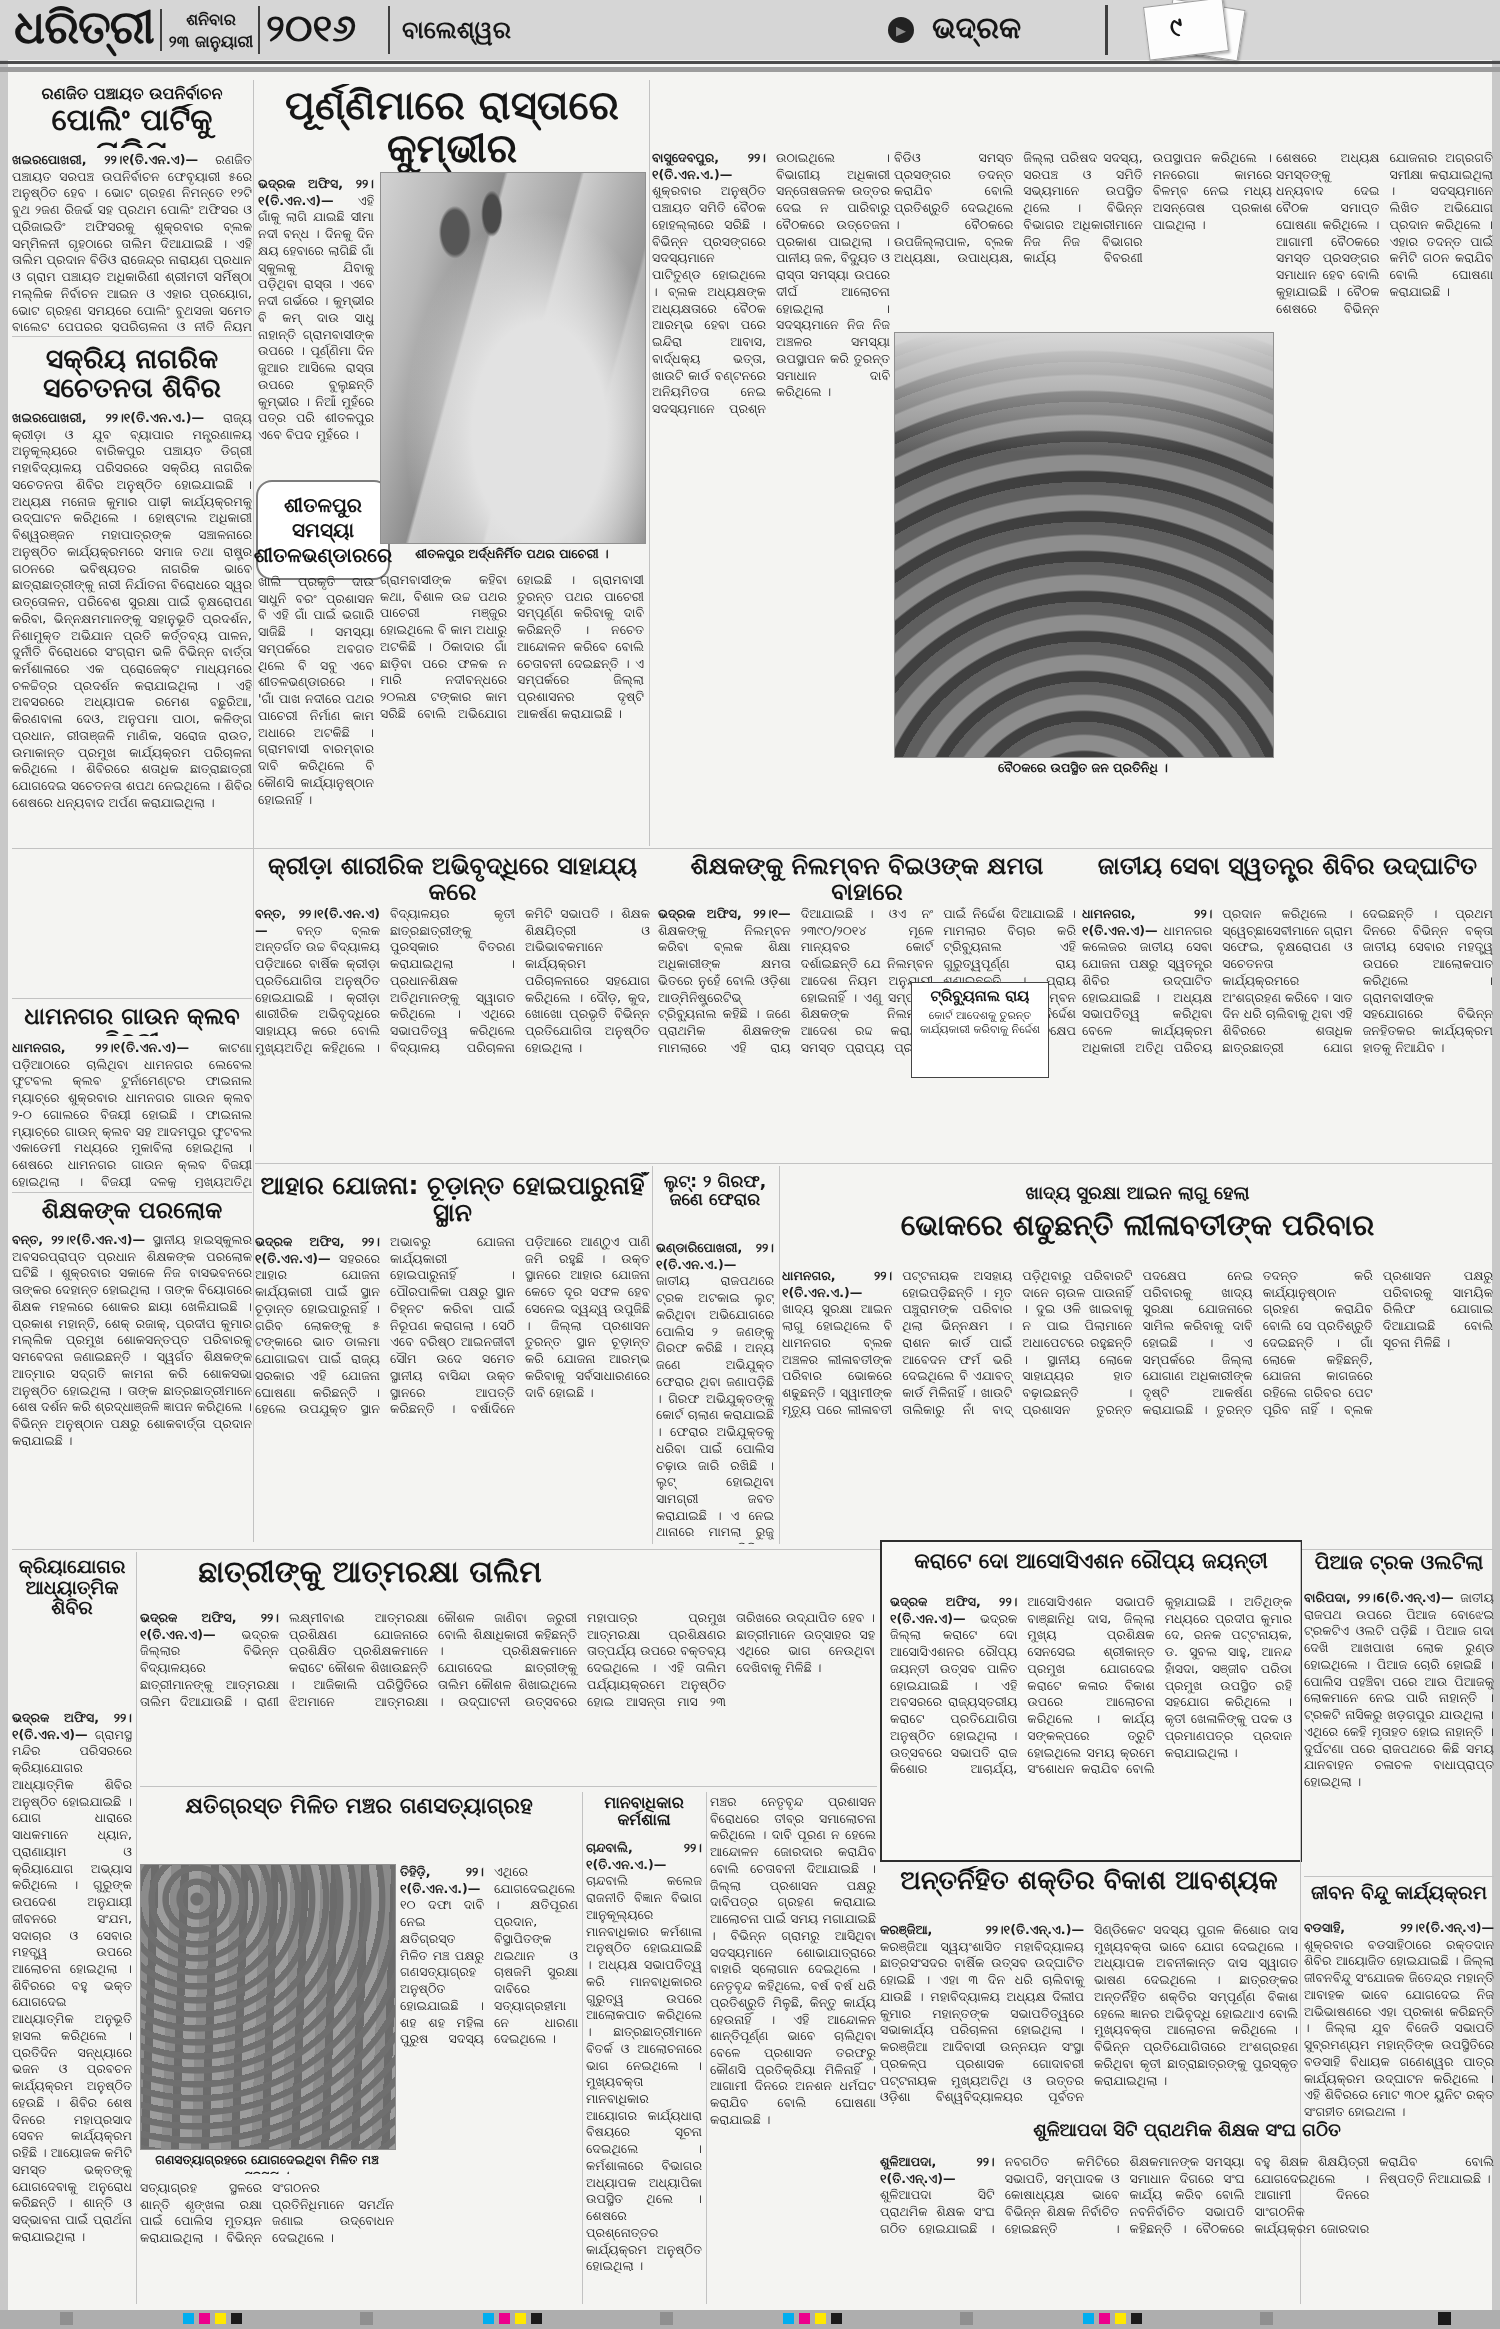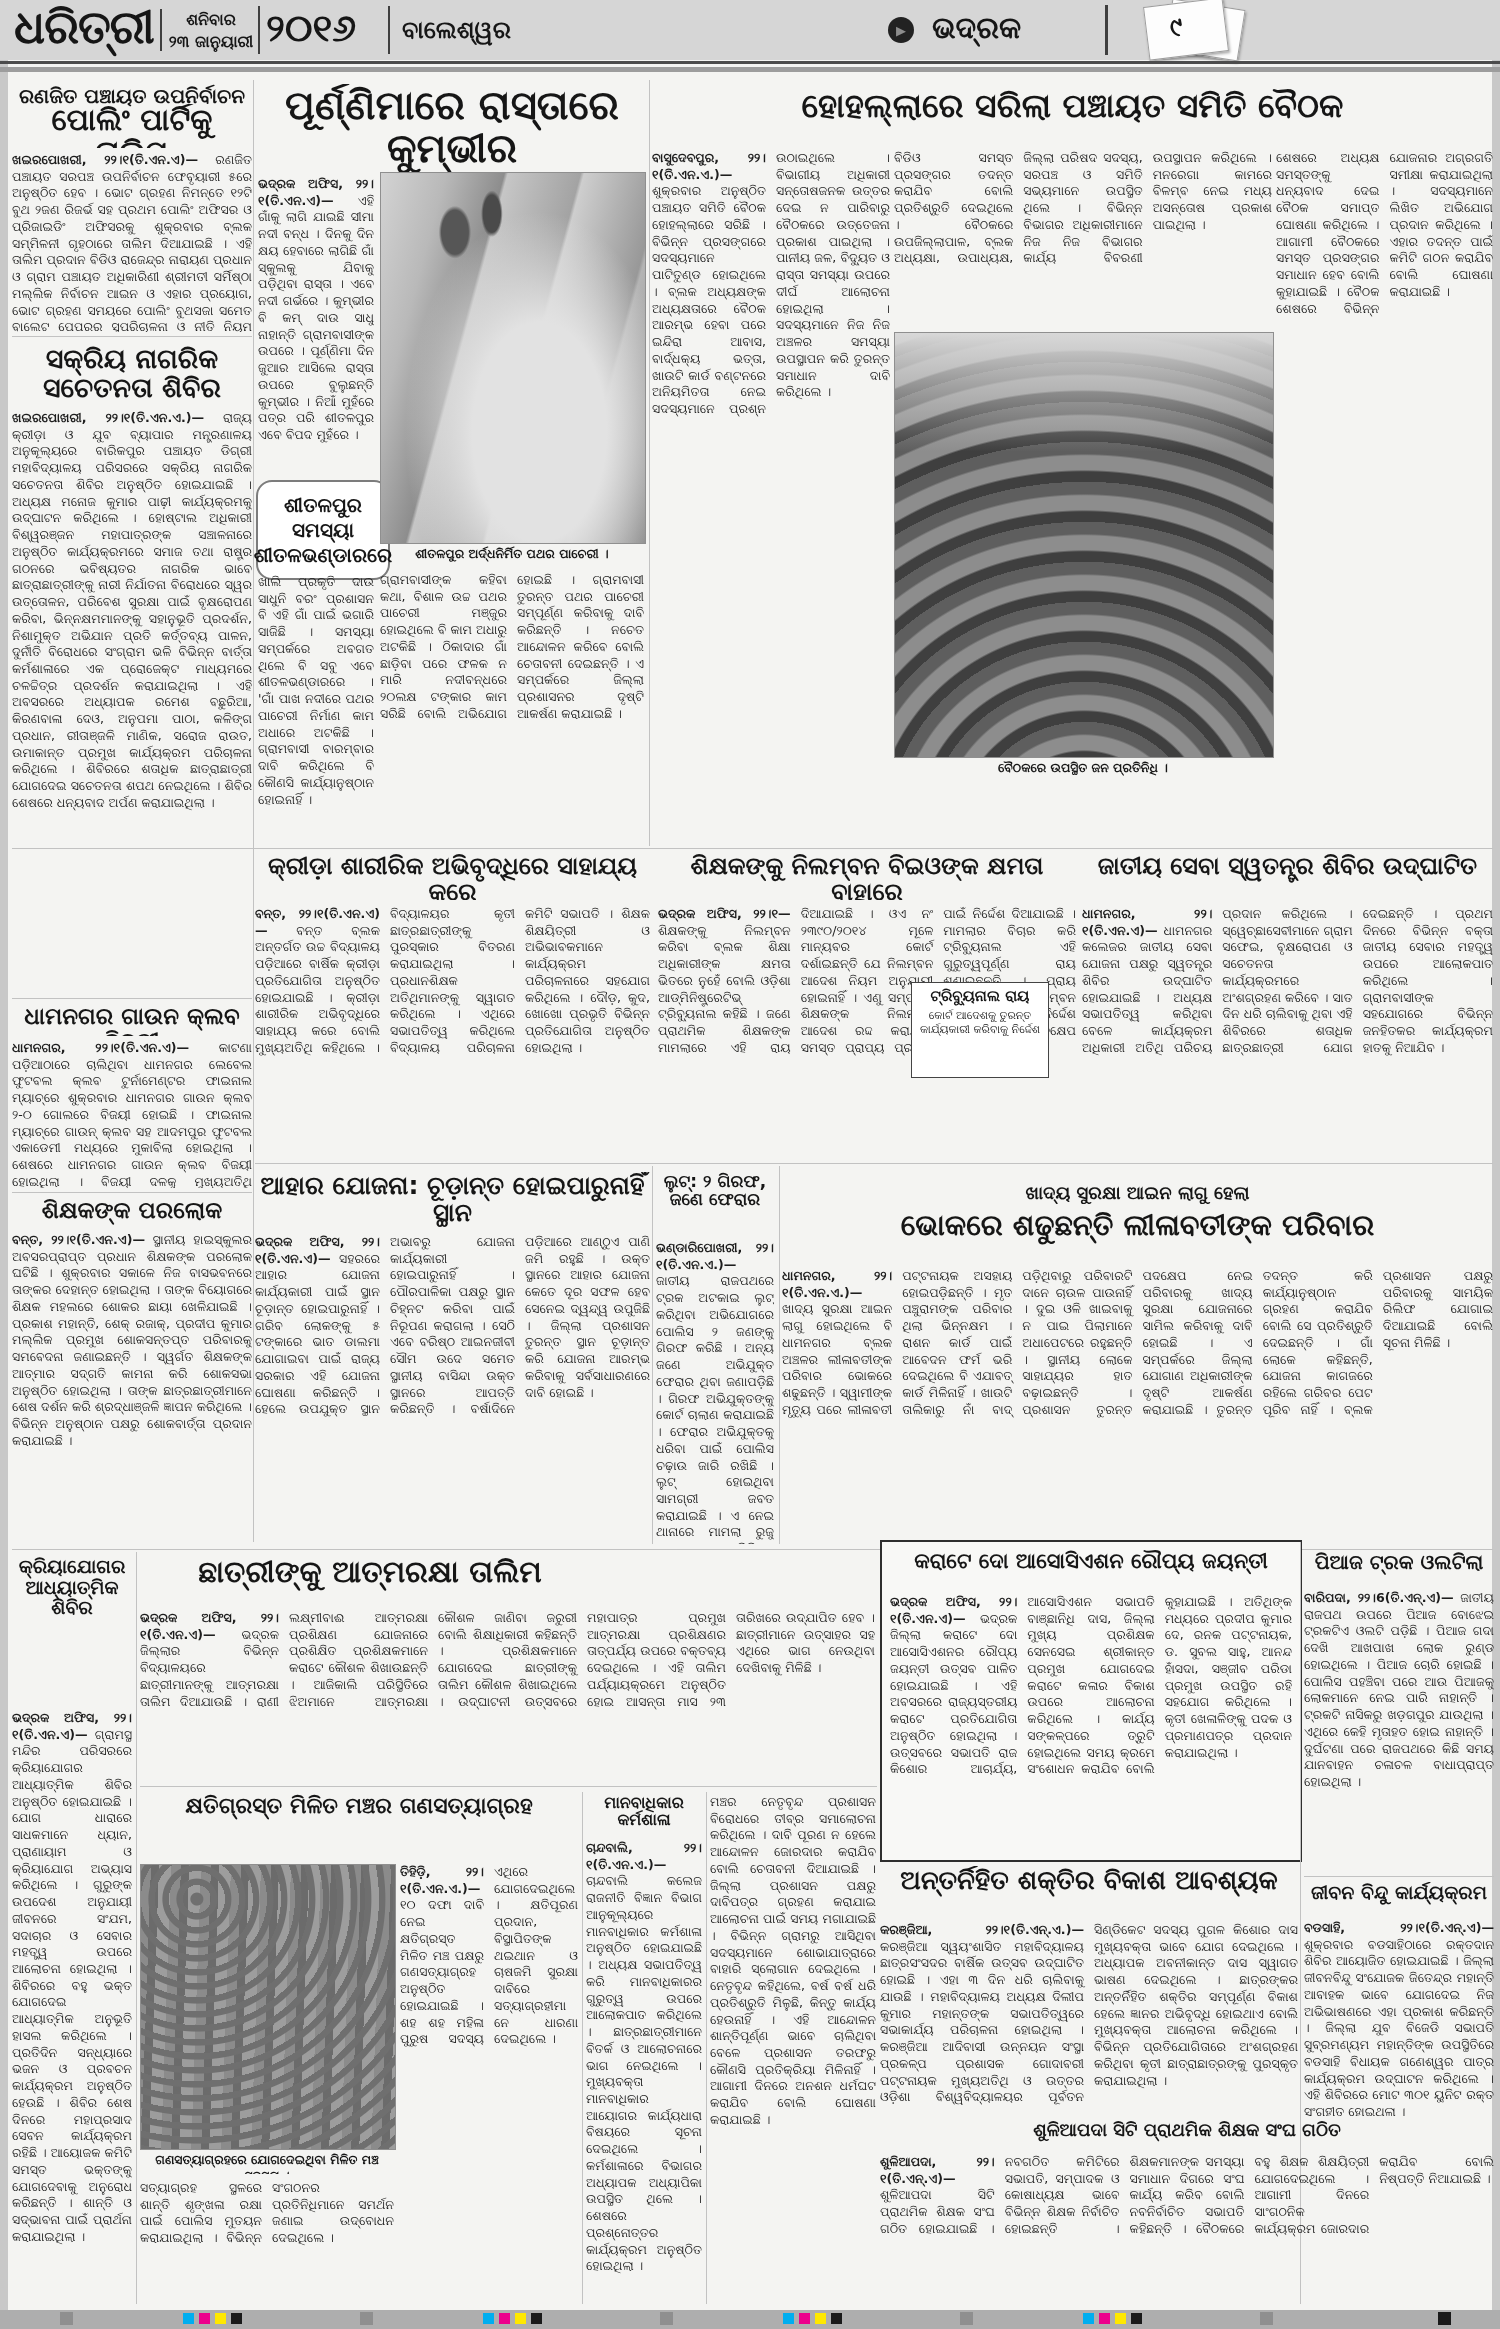--- a/index.html
+++ b/index.html
@@ -73,21 +73,21 @@
     <div class="abs mh-div" style="left:1105px;top:5px;width:3px;height:50px;"></div>
     <div class="abs" style="left:1140px;top:0px;width:110px;height:60px;">
       <div class="curl-back" style="left:28px;top:4px;width:72px;height:50px;transform:rotate(9deg);"></div>
       <div class="curl-front" style="left:6px;top:2px;width:78px;height:52px;transform:rotate(-7deg);"></div>
       <div class="abs" style="left:30px;top:12px;font-size:26px;font-weight:bold;transform:rotate(-10deg);">୯</div>
     </div>
   </div>
   <div class="abs rule-dark" style="left:0;top:61px;width:1500px;height:3px;"></div>
   <div class="abs rule-light" style="left:0;top:67px;width:1500px;height:5px;"></div>
 
-  <div class="abs kick" style="left:12px;top:84px;width:240px;font-size:20px;">ରଣଜିତ ପଞ୍ଚାୟତ ଉପନିର୍ବାଚନ</div>
+  <div class="abs kick" style="left:12px;top:84px;width:240px;font-size:16px;">ରଣଜିତ ପଞ୍ଚାୟତ ଉପନିର୍ବାଚନ</div>
   <div class="abs hl" style="left:12px;top:104px;width:240px;height:44px;font-size:30px;">ପୋଲିଂ ପାର୍ଟିକୁ ତାଲିମ</div>
   <div class="abs bcol" style="left:12px;top:152px;width:240px;height:180px;">
     <b class="dl">ଖଇରପୋଖରୀ, ୨୨।୧(ତି.ଏନ.ଏ)—</b>
     <span>ରଣଜିତ ପଞ୍ଚାୟତ ସରପଞ୍ଚ ଉପନିର୍ବାଚନ ଫେବୃୟାରୀ ୫ରେ ଅନୁଷ୍ଠିତ ହେବ । ଭୋଟ ଗ୍ରହଣ ନିମନ୍ତେ ୧୨ଟି ବୁଥ ୨ଜଣ ରିଜର୍ଭ ସହ ପ୍ରଥମ ପୋଲିଂ ଅଫିସର ଓ ପ୍ରିଜାଇଡିଂ ଅଫିସରକୁ ଶୁକ୍ରବାର ବ୍ଲକ ସମ୍ମିଳନୀ ଗୃହଠାରେ ତାଲିମ ଦିଆଯାଇଛି । ଏହି ତାଲିମ ପ୍ରଦାନ ବିଡିଓ ରାଜେନ୍ଦ୍ର ନାରାୟଣ ପ୍ରଧାନ ଓ ଗ୍ରାମ ପଞ୍ଚାୟତ ଅଧିକାରିଣୀ ଶ୍ରୀମତୀ ସର୍ମିଷ୍ଠା ମଲ୍ଲିକ ନିର୍ବାଚନ ଆଇନ ଓ ଏହାର ପ୍ରୟୋଗ, ଭୋଟ ଗ୍ରହଣ ସମୟରେ ପୋଲିଂ ବୁଥସଜା ସମେତ ବାଲେଟ ପେପରର ସୁପରିଚାଳନା ଓ ନୀତି ନିୟମ ସମ୍ପର୍କରେ ତାଲିମ ଦେଇଥିଲେ ।</span>
   </div>
   <div class="abs hrz" style="left:12px;top:336px;width:240px;"></div>
 
   <div class="abs hl" style="left:12px;top:344px;width:240px;height:62px;font-size:27px;">ସକ୍ରିୟ ନାଗରିକ ସଚେତନତା ଶିବିର</div>
   <div class="abs bcol" style="left:12px;top:410px;width:240px;height:584px;">
     <b class="dl">ଖଇରପୋଖରୀ, ୨୨।୧(ତି.ଏନ.ଏ.)—</b>
@@ -120,21 +120,20 @@
     <span>ଏହି ଗାଁକୁ ଲାଗି ଯାଇଛି ସୀମା ନଦୀ ବନ୍ଧ । ଦିନକୁ ଦିନ କ୍ଷୟ ହେବାରେ ଲାଗିଛି ଗାଁ ସ୍କୁଲକୁ ଯିବାକୁ ପଡ଼ିଥିବା ରାସ୍ତା । ଏବେ ନଦୀ ଗର୍ଭରେ । କୁମ୍ଭୀର ବି କମ୍ ଦାଉ ସାଧୁ ନାହାନ୍ତି ଗ୍ରାମବାସୀଙ୍କ ଉପରେ । ପୂର୍ଣ୍ଣିମା ଦିନ ଜୁଆର ଆସିଲେ ରାସ୍ତା ଉପରେ ବୁଲୁଛନ୍ତି କୁମ୍ଭୀର । ନିଆଁ ମୁହଁରେ ପତ୍ର ପରି ଶୀତଳପୁର ଏବେ ବିପଦ ମୁହଁରେ ।</span>
   </div>
   <div class="abs roundbox" style="left:256px;top:480px;width:118px;height:84px;font-size:20px;">
     <span>ଶୀତଳପୁର ସମସ୍ୟା ଶୀତଳଭଣ୍ଡାରରେ</span>
   </div>
   <div class="abs bcol" style="left:258px;top:574px;width:116px;height:272px;">ଖାଲି ପ୍ରକୃତି ଦାଉ ସାଧୁନି ବରଂ ପ୍ରଶାସନ ବି ଏହି ଗାଁ ପାଇଁ ଭଗାରି ସାଜିଛି । ସମସ୍ୟା ସମ୍ପର୍କରେ ଅବଗତ ଥିଲେ ବି ସବୁ ଏବେ ଶୀତଳଭଣ୍ଡାରରେ । 'ଗାଁ ପାଖ ନଦୀରେ ପଥର ପାଚେରୀ ନିର୍ମାଣ କାମ ଅଧାରେ ଅଟକିଛି । ଗ୍ରାମବାସୀ ବାରମ୍ବାର ଦାବି କରିଥିଲେ ବି କୌଣସି କାର୍ଯ୍ୟାନୁଷ୍ଠାନ ହୋଇନାହିଁ ।</div>
   <div class="abs photo ph-river" style="left:380px;top:172px;width:264px;height:370px;"></div>
   <div class="abs cap" style="left:380px;top:546px;width:264px;height:20px;">ଶୀତଳପୁର ଅର୍ଦ୍ଧନିର୍ମିତ ପଥର ପାଚେରୀ ।</div>
   <div class="abs bcol c2" style="left:380px;top:572px;width:264px;height:274px;">ଗ୍ରାମବାସୀଙ୍କ କହିବା କଥା, ବିଶାଳ ଉଚ୍ଚ ପଥର ପାଚେରୀ ମଞ୍ଜୁର ହୋଇଥିଲେ ବି କାମ ଅଧାରୁ ଅଟକିଛି । ଠିକାଦାର ଗାଁ ଛାଡ଼ିବା ପରେ ଫଳକ ନ ମାରି ନଦୀବନ୍ଧରେ ୨୦ଲକ୍ଷ ଟଙ୍କାର କାମ ସରିଛି ବୋଲି ଅଭିଯୋଗ ହୋଇଛି । ଗ୍ରାମବାସୀ ତୁରନ୍ତ ପଥର ପାଚେରୀ ସମ୍ପୂର୍ଣ୍ଣ କରିବାକୁ ଦାବି କରିଛନ୍ତି । ନଚେତ ଆନ୍ଦୋଳନ କରିବେ ବୋଲି ଚେତାବନୀ ଦେଇଛନ୍ତି । ଏ ସମ୍ପର୍କରେ ଜିଲ୍ଲା ପ୍ରଶାସନର ଦୃଷ୍ଟି ଆକର୍ଷଣ କରାଯାଇଛି ।</div>
 
-  <div class="abs hl" style="left:652px;top:88px;width:841px;height:56px;font-size:33px;">ହୋହଲ୍ଲାରେ ସରିଲା ପଞ୍ଚାୟତ ସମିତି ବୈଠକ</div>
   <div class="abs bcol c2" style="left:652px;top:150px;width:238px;height:654px;">
     <b class="dl">ବାସୁଦେବପୁର, ୨୨।୧(ତି.ଏନ.ଏ.)—</b>
     <span>ଶୁକ୍ରବାର ଅନୁଷ୍ଠିତ ପଞ୍ଚାୟତ ସମିତି ବୈଠକ ହୋହଲ୍ଲାରେ ସରିଛି । ବିଭିନ୍ନ ପ୍ରସଙ୍ଗରେ ସଦସ୍ୟମାନେ ପାଟିତୁଣ୍ଡ ହୋଇଥିଲେ । ବ୍ଲକ ଅଧ୍ୟକ୍ଷଙ୍କ ଅଧ୍ୟକ୍ଷତାରେ ବୈଠକ ଆରମ୍ଭ ହେବା ପରେ ଇନ୍ଦିରା ଆବାସ, ବାର୍ଦ୍ଧକ୍ୟ ଭତ୍ତା, ଖାଉଟି କାର୍ଡ ବଣ୍ଟନରେ ଅନିୟମିତତା ନେଇ ସଦସ୍ୟମାନେ ପ୍ରଶ୍ନ ଉଠାଇଥିଲେ । ବିଭାଗୀୟ ଅଧିକାରୀ ସନ୍ତୋଷଜନକ ଉତ୍ତର ଦେଇ ନ ପାରିବାରୁ ବୈଠକରେ ଉତ୍ତେଜନା ପ୍ରକାଶ ପାଇଥିଲା । ପାନୀୟ ଜଳ, ବିଦ୍ୟୁତ ଓ ରାସ୍ତା ସମସ୍ୟା ଉପରେ ଦୀର୍ଘ ଆଲୋଚନା ହୋଇଥିଲା । ସଦସ୍ୟମାନେ ନିଜ ନିଜ ଅଞ୍ଚଳର ସମସ୍ୟା ଉପସ୍ଥାପନ କରି ତୁରନ୍ତ ସମାଧାନ ଦାବି କରିଥିଲେ ।</span>
   </div>
   <div class="abs bcol c3" style="left:894px;top:150px;width:378px;height:176px;">ବିଡିଓ ସମସ୍ତ ପ୍ରସଙ୍ଗର ତଦନ୍ତ କରାଯିବ ବୋଲି ପ୍ରତିଶ୍ରୁତି ଦେଇଥିଲେ । ବୈଠକରେ ଉପଜିଲ୍ଲାପାଳ, ବ୍ଲକ ଅଧ୍ୟକ୍ଷା, ଉପାଧ୍ୟକ୍ଷ, ଜିଲ୍ଲା ପରିଷଦ ସଦସ୍ୟ, ସରପଞ୍ଚ ଓ ସମିତି ସଭ୍ୟମାନେ ଉପସ୍ଥିତ ଥିଲେ । ବିଭିନ୍ନ ବିଭାଗର ଅଧିକାରୀମାନେ ନିଜ ନିଜ ବିଭାଗର କାର୍ଯ୍ୟ ବିବରଣୀ ଉପସ୍ଥାପନ କରିଥିଲେ । ମନରେଗା କାମରେ ବିଳମ୍ବ ନେଇ ମଧ୍ୟ ଅସନ୍ତୋଷ ପ୍ରକାଶ ପାଇଥିଲା ।</div>
   <div class="abs photo ph-meeting" style="left:894px;top:332px;width:378px;height:424px;"></div>
   <div class="abs cap" style="left:894px;top:760px;width:378px;height:20px;">ବୈଠକରେ ଉପସ୍ଥିତ ଜନ ପ୍ରତିନିଧି ।</div>
   <div class="abs bcol c2" style="left:1276px;top:150px;width:217px;height:654px;">ଶେଷରେ ଅଧ୍ୟକ୍ଷ ସମସ୍ତଙ୍କୁ ଧନ୍ୟବାଦ ଦେଇ ବୈଠକ ସମାପ୍ତ ଘୋଷଣା କରିଥିଲେ । ଆଗାମୀ ବୈଠକରେ ସମସ୍ତ ପ୍ରସଙ୍ଗର ସମାଧାନ ହେବ ବୋଲି କୁହାଯାଇଛି । ବୈଠକ ଶେଷରେ ବିଭିନ୍ନ ଯୋଜନାର ଅଗ୍ରଗତି ସମୀକ୍ଷା କରାଯାଇଥିଲା । ସଦସ୍ୟମାନେ ଲିଖିତ ଅଭିଯୋଗ ପ୍ରଦାନ କରିଥିଲେ । ଏହାର ତଦନ୍ତ ପାଇଁ କମିଟି ଗଠନ କରାଯିବ ବୋଲି ଘୋଷଣା କରାଯାଇଛି ।</div>
 
   <div class="abs hrz" style="left:12px;top:848px;width:1481px;"></div>

